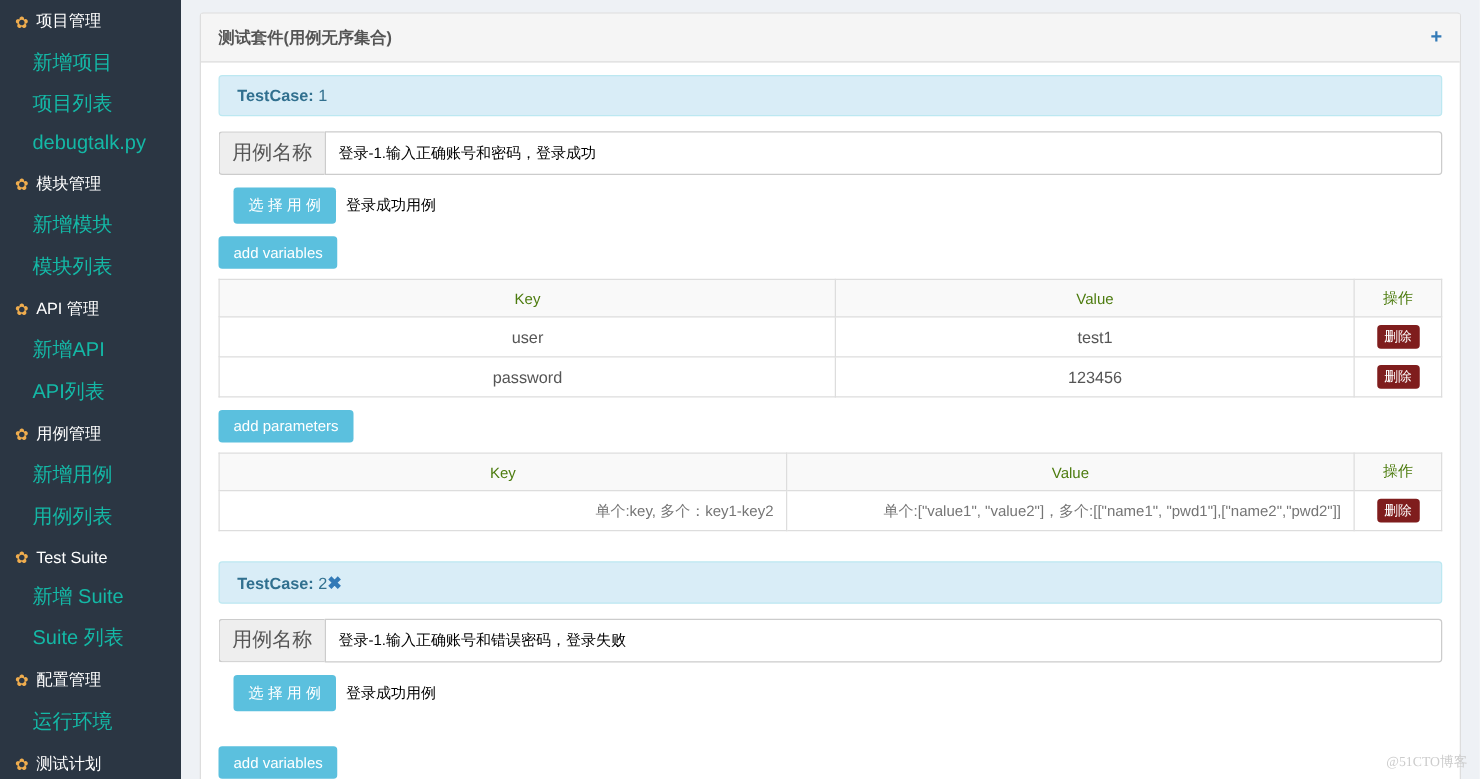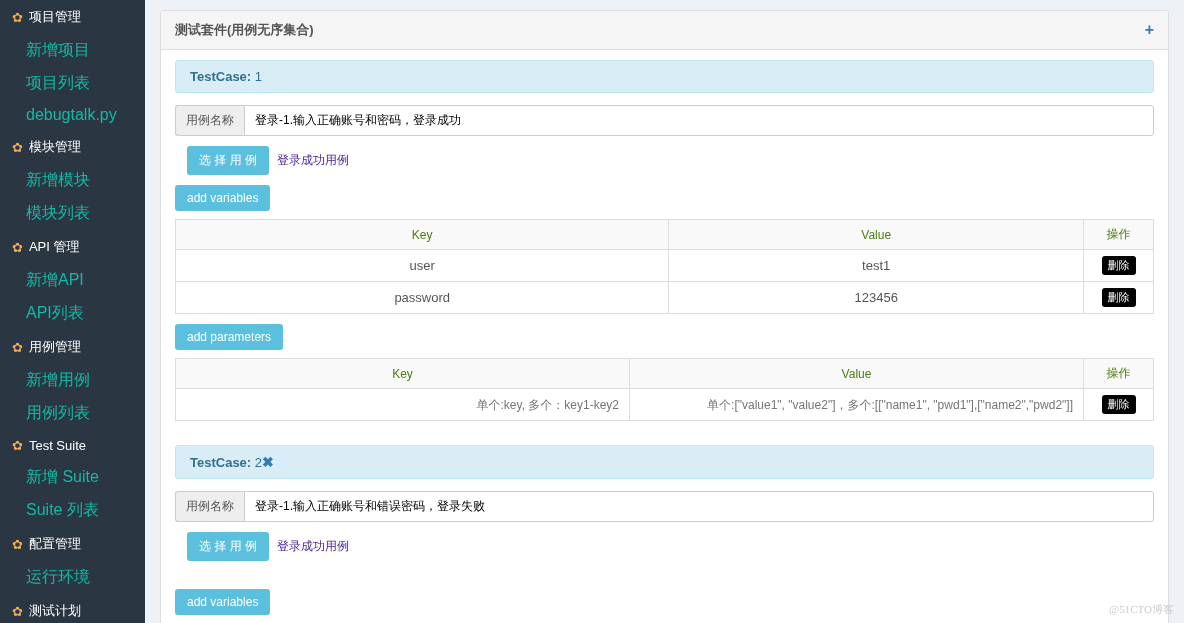--- a/index.html
+++ b/index.html
@@ -19,28 +19,28 @@
     .panel-title { font-size: 13px; font-weight: bold; color: #555; }
     .panel-body { padding: 10px 14px; }
     .plus-icon { color: #337ab7; font-size: 16px; font-weight: bold; cursor: pointer; }
     .close-icon { color: #337ab7; font-size: 14px; font-weight: bold; cursor: pointer; }
     
     .testcase-heading { background: #d9edf7; border: 1px solid #bce8f1; padding: 8px 14px; border-radius: 3px; display: flex; justify-content: flex-start; align-items: center; margin-bottom: 12px; }
     .testcase-title { color: #31708f; font-size: 13px; }
     .testcase-title b { font-weight: bold; }
     
     .input-group { display: flex; margin-bottom: 10px; }
-    .input-group-addon { background: #eee; border: 1px solid #ccc; border-right: none; padding: 6px 10px; font-size: 12px; color: #555; border-radius: 3px 0 0 3px; }
+    .input-group-addon { background: #eee; border: 1px solid #ccc; border-right: none; padding: 6px 10px; font-size: 16px; color: #555; border-radius: 3px 0 0 3px; }
     .form-control { flex: 1; border: 1px solid #ccc; padding: 6px 10px; font-size: 12px; border-radius: 0 3px 3px 0; outline: none; }
     
     .btn-row { display: flex; align-items: center; gap: 8px; margin-bottom: 10px; padding-left: 12px; }
     .btn { display: inline-block; padding: 6px 12px; font-size: 12px; border-radius: 3px; border: none; cursor: pointer; }
     .btn-info { background: #5bc0de; color: #fff; }
-    .btn-danger { background: #000000; color: #fff; padding: 2px 6px; font-size: 11px; }
-    .link-text { color: #4c1d95; font-size: 12px; cursor: pointer; }
+    .btn-danger { background: #7f1d1d; color: #fff; padding: 2px 6px; font-size: 11px; }
+    .link-text { color: #000000; font-size: 12px; cursor: pointer; }
     
     .data-table { width: 100%; border-collapse: collapse; margin-bottom: 10px; background: #fff; }
     .data-table th, .data-table td { border: 1px solid #ddd; padding: 6px 10px; text-align: center; font-size: 13px; }
     .data-table th { background: #f9f9f9; font-weight: normal; color: #4d7c0f; font-size: 12px; }
     .data-table td { color: #555; }
     .data-table .op-col { width: 70px; }
     .data-table input.cell-input { width: 100%; border: none; text-align: right; font-size: 12px; color: #999; outline: none; }
     
     .watermark { position: fixed; bottom: 6px; right: 10px; color: #ccc; font-size: 11px; font-family: Liberation Serif, serif; }
   </style>

